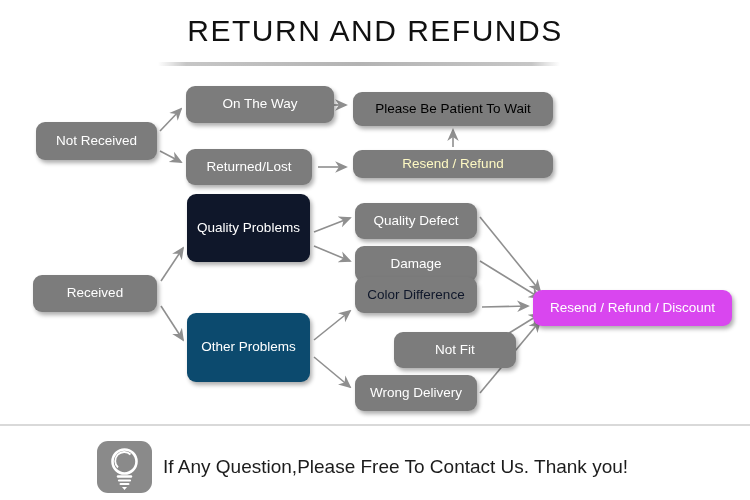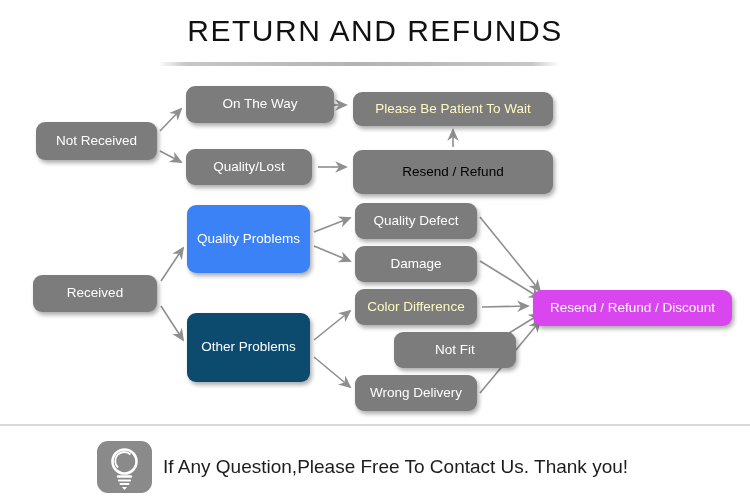--- a/index.html
+++ b/index.html
@@ -62,29 +62,29 @@
         <line x1="480" y1="261" x2="540" y2="298" stroke="#8f8f8f" stroke-width="1.6" marker-end="url(#arrowhead)"></line>
         <line x1="482" y1="307" x2="528" y2="306" stroke="#8f8f8f" stroke-width="1.6" marker-end="url(#arrowhead)"></line>
         <line x1="480" y1="351" x2="540" y2="314" stroke="#8f8f8f" stroke-width="1.6" marker-end="url(#arrowhead)"></line>
         <line x1="480" y1="393" x2="540" y2="321" stroke="#8f8f8f" stroke-width="1.6" marker-end="url(#arrowhead)"></line>
       </g>
   </svg>
 
   <div id="node-layer">
       <div class="flow-node" style="left: 36px; top: 122px; width: 121px; height: 38px; background: rgb(124, 124, 124); color: rgb(255, 255, 255);">Not Received</div>
       <div class="flow-node" style="left: 186px; top: 86px; width: 148px; height: 37px; background: rgb(124, 124, 124); color: rgb(255, 255, 255);">On The Way</div>
-      <div class="flow-node" style="left: 186px; top: 149px; width: 126px; height: 36px; background: rgb(124, 124, 124); color: rgb(255, 255, 255);">Quality/Lost</div>
-      <div class="flow-node" style="left: 353px; top: 92px; width: 200px; height: 34px; background: rgb(124, 124, 124); color: #fef9c3;">Please Be Patient To Wait</div>
-      <div class="flow-node" style="left: 353px; top: 150px; width: 200px; height: 44px; background: rgb(124, 124, 124); color: #000000;">Resend / Refund</div>
+      <div class="flow-node" style="left: 186px; top: 149px; width: 126px; height: 36px; background: rgb(124, 124, 124); color: rgb(255, 255, 255);">Returned/Lost</div>
+      <div class="flow-node" style="left: 353px; top: 92px; width: 200px; height: 34px; background: rgb(124, 124, 124); color: #000000;">Please Be Patient To Wait</div>
+      <div class="flow-node" style="left: 353px; top: 150px; width: 200px; height: 28px; background: rgb(124, 124, 124); color: #fef9c3;">Resend / Refund</div>
       <div class="flow-node" style="left: 33px; top: 275px; width: 124px; height: 37px; background: rgb(124, 124, 124); color: rgb(255, 255, 255);">Received</div>
-      <div class="flow-node" style="left: 187px; top: 205px; width: 123px; height: 68px; background: #3b82f6; color: rgb(255, 255, 255);">Quality Problems</div>
+      <div class="flow-node" style="left: 187px; top: 194px; width: 123px; height: 68px; background: #0f172a; color: rgb(255, 255, 255);">Quality Problems</div>
       <div class="flow-node" style="left: 187px; top: 313px; width: 123px; height: 69px; background: #0c4a6e; color: rgb(255, 255, 255);">Other Problems</div>
       <div class="flow-node" style="left: 355px; top: 203px; width: 122px; height: 36px; background: rgb(124, 124, 124); color: rgb(255, 255, 255);">Quality Defect</div>
       <div class="flow-node" style="left: 355px; top: 246px; width: 122px; height: 36px; background: rgb(124, 124, 124); color: rgb(255, 255, 255);">Damage</div>
-      <div class="flow-node" style="left: 355px; top: 289px; width: 122px; height: 36px; background: rgb(124, 124, 124); color: #fef9c3;">Color Difference</div>
+      <div class="flow-node" style="left: 355px; top: 277px; width: 122px; height: 36px; background: rgb(124, 124, 124); color: #0f172a;">Color Difference</div>
       <div class="flow-node" style="left: 355px; top: 332px; width: 122px; height: 36px; background: rgb(124, 124, 124); color: rgb(255, 255, 255); margin-left: 39px;">Not Fit</div>
       <div class="flow-node" style="left: 355px; top: 375px; width: 122px; height: 36px; background: rgb(124, 124, 124); color: rgb(255, 255, 255);">Wrong Delivery</div>
       <div class="flow-node" style="left: 533px; top: 290px; width: 199px; height: 36px; background: #d946ef; color: rgb(255, 255, 255);">Resend / Refund / Discount</div>
     </div>
 
   <div class="footer-divider"></div>
 
   <svg class="bulb-badge" viewBox="0 0 55 52" width="55" height="52">
     <rect x="0" y="0" width="55" height="52" rx="11" fill="#8a8a8a"></rect>
     <circle cx="27.5" cy="20.5" r="12" fill="none" stroke="#ffffff" stroke-width="2.6"></circle>

